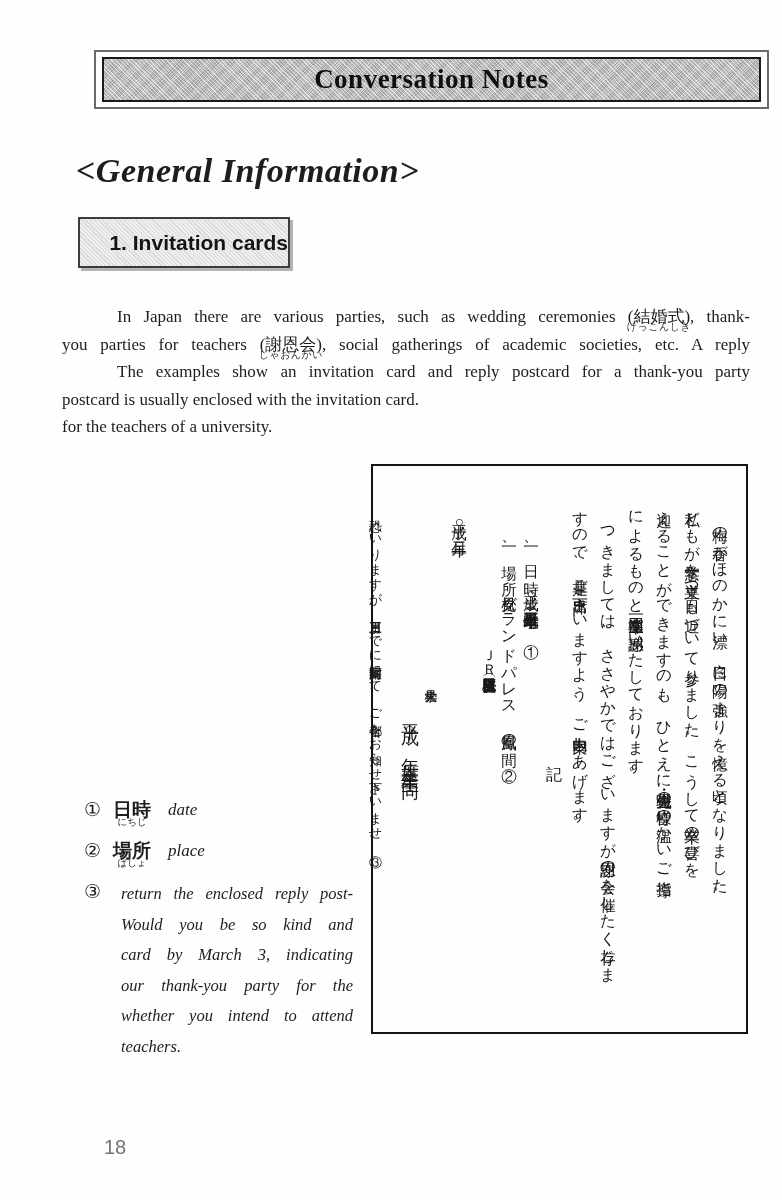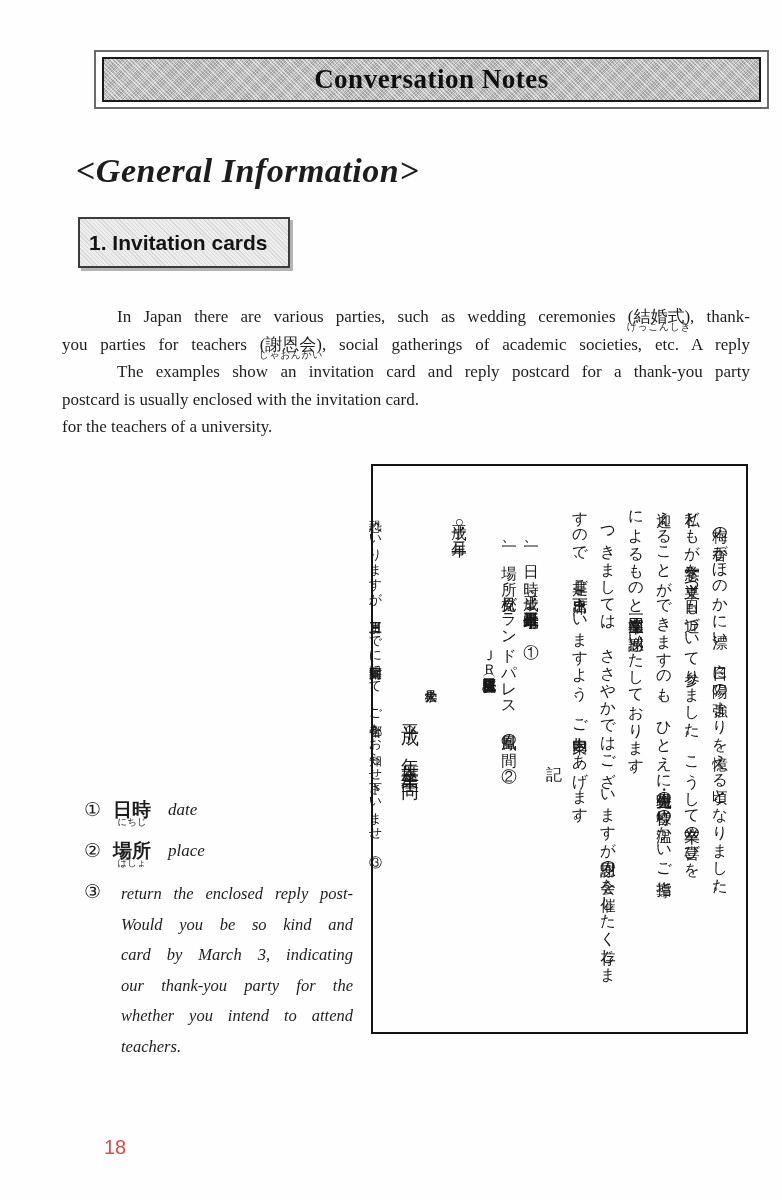--- a/index.html
+++ b/index.html
@@ -29,22 +29,22 @@
   .general-heading {
     position:absolute; left:76px; top:152px;
     font-size:34px; font-weight:bold; font-style:italic; letter-spacing:.5px;text-align:center;
   }
   .invitation-box {
     position:absolute; left:78px; top:217px; width:212px; height:51px;
     box-sizing:border-box; border:2px solid #3c3c3c;
     background-color:#eeeeee;
     background-image:repeating-linear-gradient(45deg, rgba(120,120,120,.18) 0 1px, rgba(0,0,0,0) 1px 3px);
     box-shadow:3px 3px 0 rgba(90,90,90,.45);
-    display:flex; align-items:center; padding-left:9px;
-    font-family:"Liberation Sans", sans-serif; font-weight:bold; font-size:21px; color:#141414;
+    display:flex; align-items:center; padding-left:1px;
+    font-family:"Liberation Sans", sans-serif; font-weight:bold; font-size:21px; color:#141414;justify-content:flex-end;
   }
 
   
   .intro { position:absolute; left:62px; top:303px; width:688px; font-size:17px; line-height:27.5px; }
   .intro .line { text-align:justify; text-align-last:justify; }
   .intro .line.first { padding-left:55px; }
   .intro .line.para-end { text-align:left; text-align-last:left; }
   .furi { position:relative; display:inline-block; font-style:normal; }
   .furi .rt {
     position:absolute; top:19px; left:50%; transform:translateX(-50%);
@@ -74,21 +74,21 @@
   .legend { position:absolute; left:84px; top:797px; width:300px; }
   .legend-row { display:flex; align-items:flex-start; margin-bottom:15px; }
   .legend-marker { width:24px; font-size:19px; line-height:26px; flex:none; margin-right:5px; }
   .legend-kanji { font-weight:bold; font-size:19px; line-height:26px; margin-right:17px; position:relative; flex:none; }
   .legend-kanji .rt { position:absolute; top:21px; left:50%; transform:translateX(-50%); font-size:9.5px; line-height:1; white-space:nowrap; font-weight:normal; }
   .legend-label { font-style:italic; font-size:17px; line-height:26px; }
   .note-lines { width:232px; margin-left:8px; }
   .note-lines .ln { font-style:italic; font-size:16.5px; line-height:30.5px; text-align:justify; text-align-last:justify; }
   .note-lines .ln.last { text-align:center; text-align-last:left; }
 
-  .pageno { position:absolute; left:104px; top:1136px; font-family:"Liberation Sans", sans-serif; font-size:20px; color:#ef4444; }
+  .pageno { position:absolute; left:104px; top:1136px; font-family:"Liberation Sans", sans-serif; font-size:20px; color:#737373; }
 </style>
 </head>
 <body>
 
 <div class="page">
 
   <div class="banner-outer">
     <div class="banner-inner">
       <span class="banner-title">Conversation Notes</span>
     </div>

